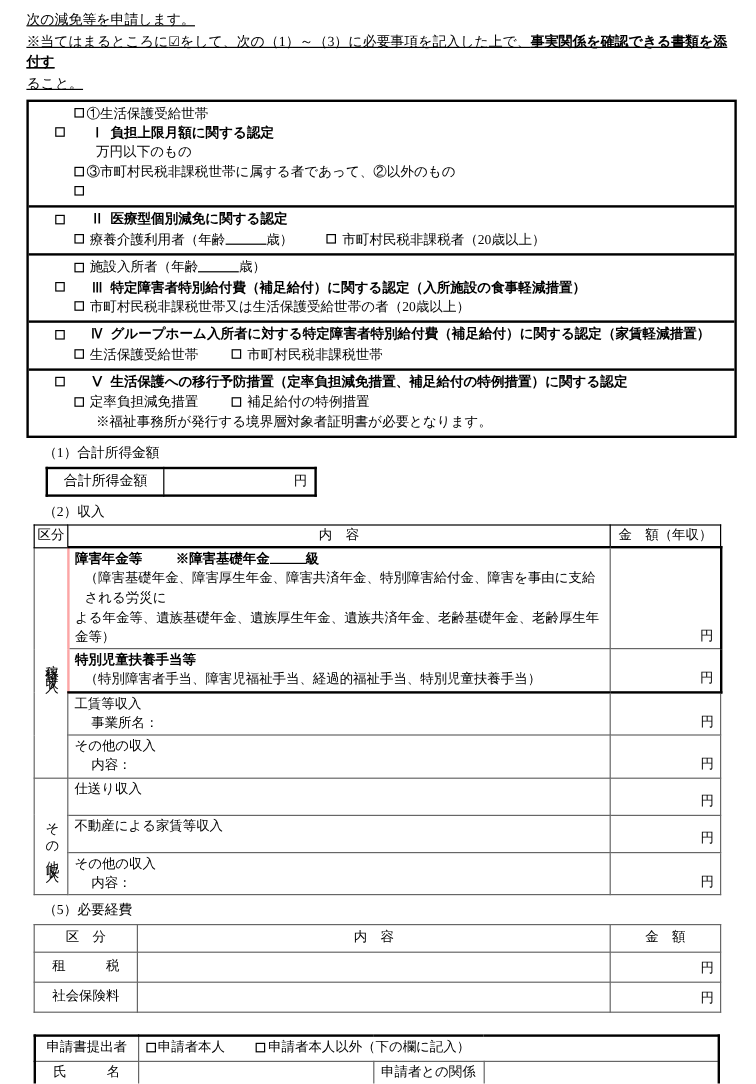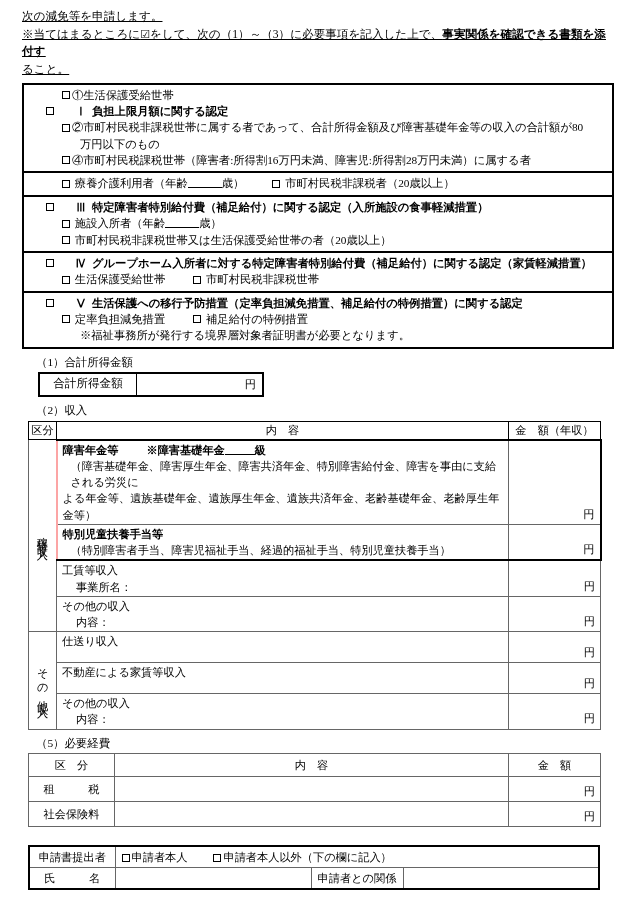--- a/index.html
+++ b/index.html
@@ -94,32 +94,33 @@
     <p>次の減免等を申請します。</p>
     <p class="hang"><span>※当てはまるところに</span><span class="chk-glyph">☑</span><span>をして、次の（1）～（3）に必要事項を記入した上で、</span><span class="u">事実関係を確認できる書類を添付す</span></p>
     <p>ること。</p>
   </div>
 
   <div class="blk">
 
     <div class="sec">
       <div class="row lv2"><span class="cb"></span><span>①生活保護受給世帯</span></div>
       <div class="row hdr lv1"><span class="cb"></span><span class="gap-sm"></span><span class="rn">Ⅰ</span><span>負担上限月額に関する認定</span></div>
-      <div class="row lv2"><span class="cb"></span><span>②市町村民税非課税世帯に属する者であって、合計所得金額及び障害基礎年金等の収入の合計額が80</span></div>
       <div class="row lv3"><span>万円以下のもの</span></div>
-      <div class="row lv2"><span class="cb"></span><span>④市町村民税課税世帯（障害者:所得割16万円未満、障害児:所得割28万円未満）に属する者</span></div>
-    </div>
-
-    <div class="sec">
+      <div class="row lv2"><span class="cb"></span><span>③市町村民税非課税世帯に属する者であって、②以外のもの</span></div>
+      <div class="row lv2"><span class="cb"></span></div>
+    </div>
+
+    <div class="sec">
+      <div class="row hdr lv1"><span class="cb"></span><span class="gap-sm"></span><span class="rn">Ⅱ</span><span>医療型個別減免に関する認定</span></div>
       <div class="row lv2"><span class="cb"></span><span>&nbsp;</span><span>療養介護利用者（年齢</span><span class="blank"></span><span>歳）</span><span class="gap"></span><span class="cb"></span><span>&nbsp;</span><span>市町村民税非課税者（20歳以上）</span></div>
     </div>
 
     <div class="sec">
+      <div class="row lv2"><span class="cb"></span><span>&nbsp;</span><span>施設入所者（年齢</span><span class="blank"></span><span>歳）</span></div>
       <div class="row hdr lv1"><span class="cb"></span><span class="gap-sm"></span><span class="rn">Ⅲ</span><span>特定障害者特別給付費（補足給付）に関する認定（入所施設の食事軽減措置）</span></div>
-      <div class="row lv2"><span class="cb"></span><span>&nbsp;</span><span>施設入所者（年齢</span><span class="blank"></span><span>歳）</span></div>
       <div class="row lv2"><span class="cb"></span><span>&nbsp;</span><span>市町村民税非課税世帯又は生活保護受給世帯の者（20歳以上）</span></div>
     </div>
 
     <div class="sec">
       <div class="row hdr lv1"><span class="cb"></span><span class="gap-sm"></span><span class="rn">Ⅳ</span><span>グループホーム入所者に対する特定障害者特別給付費（補足給付）に関する認定（家賃軽減措置）</span></div>
       <div class="row lv2"><span class="cb"></span><span>&nbsp;</span><span>生活保護受給世帯</span><span class="gap"></span><span class="cb"></span><span>&nbsp;</span><span>市町村民税非課税世帯</span></div>
     </div>
 
     <div class="sec">
       <div class="row hdr lv1"><span class="cb"></span><span class="gap-sm"></span><span class="rn">Ⅴ</span><span>生活保護への移行予防措置（定率負担減免措置、補足給付の特例措置）に関する認定</span></div>

